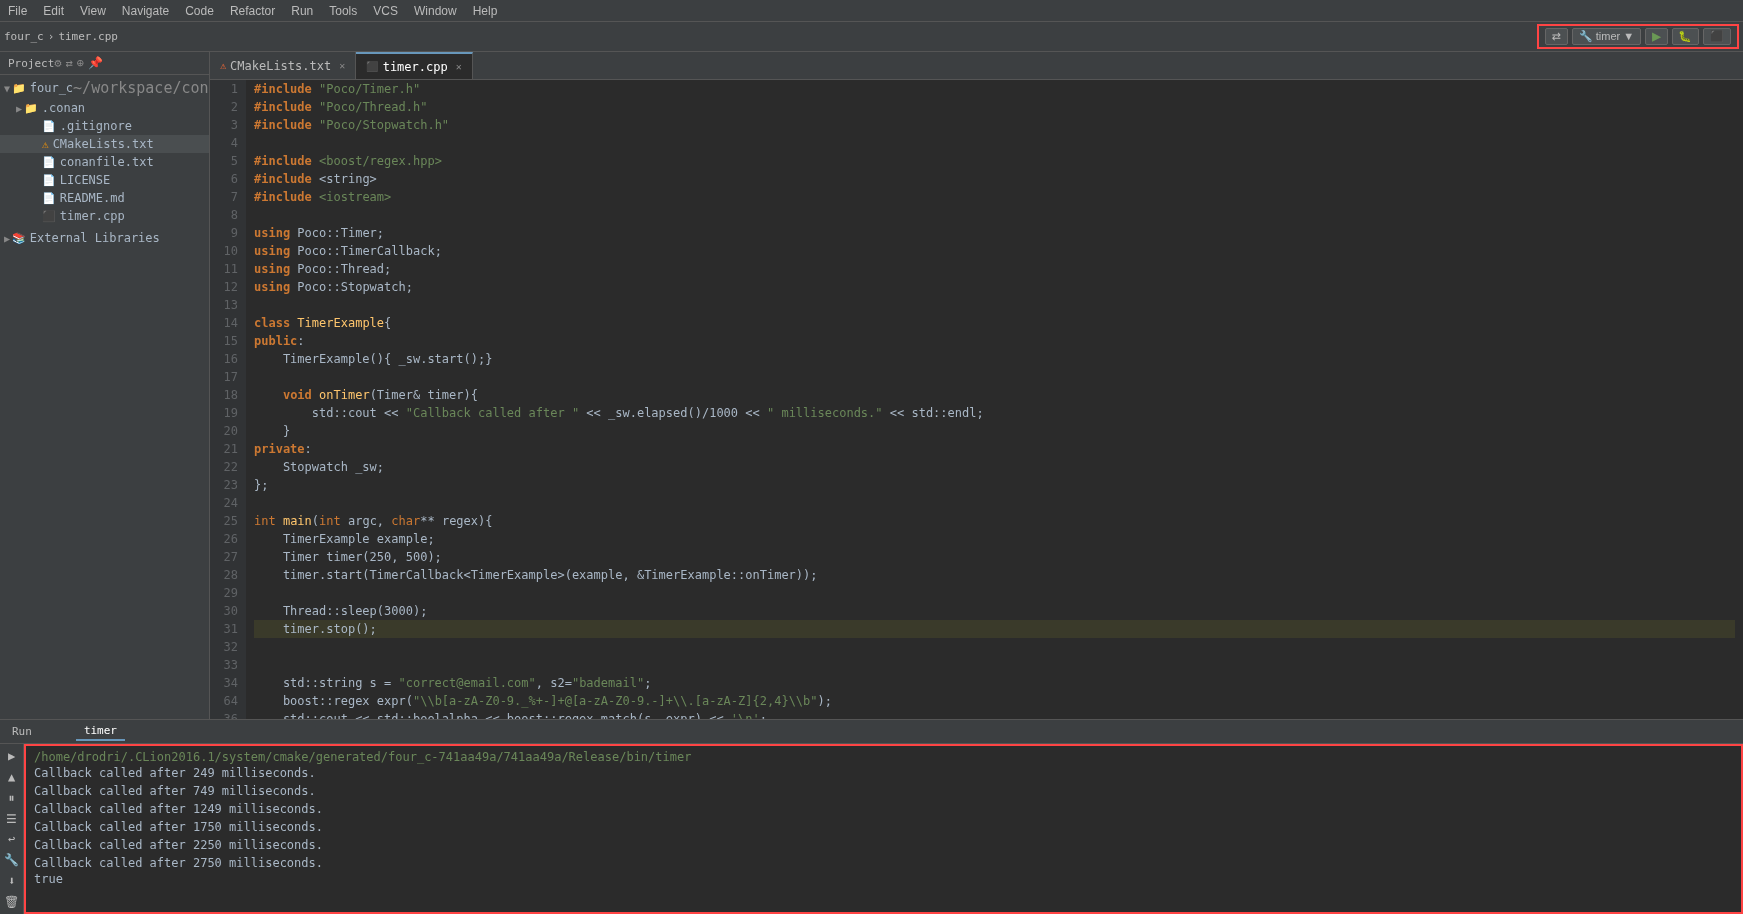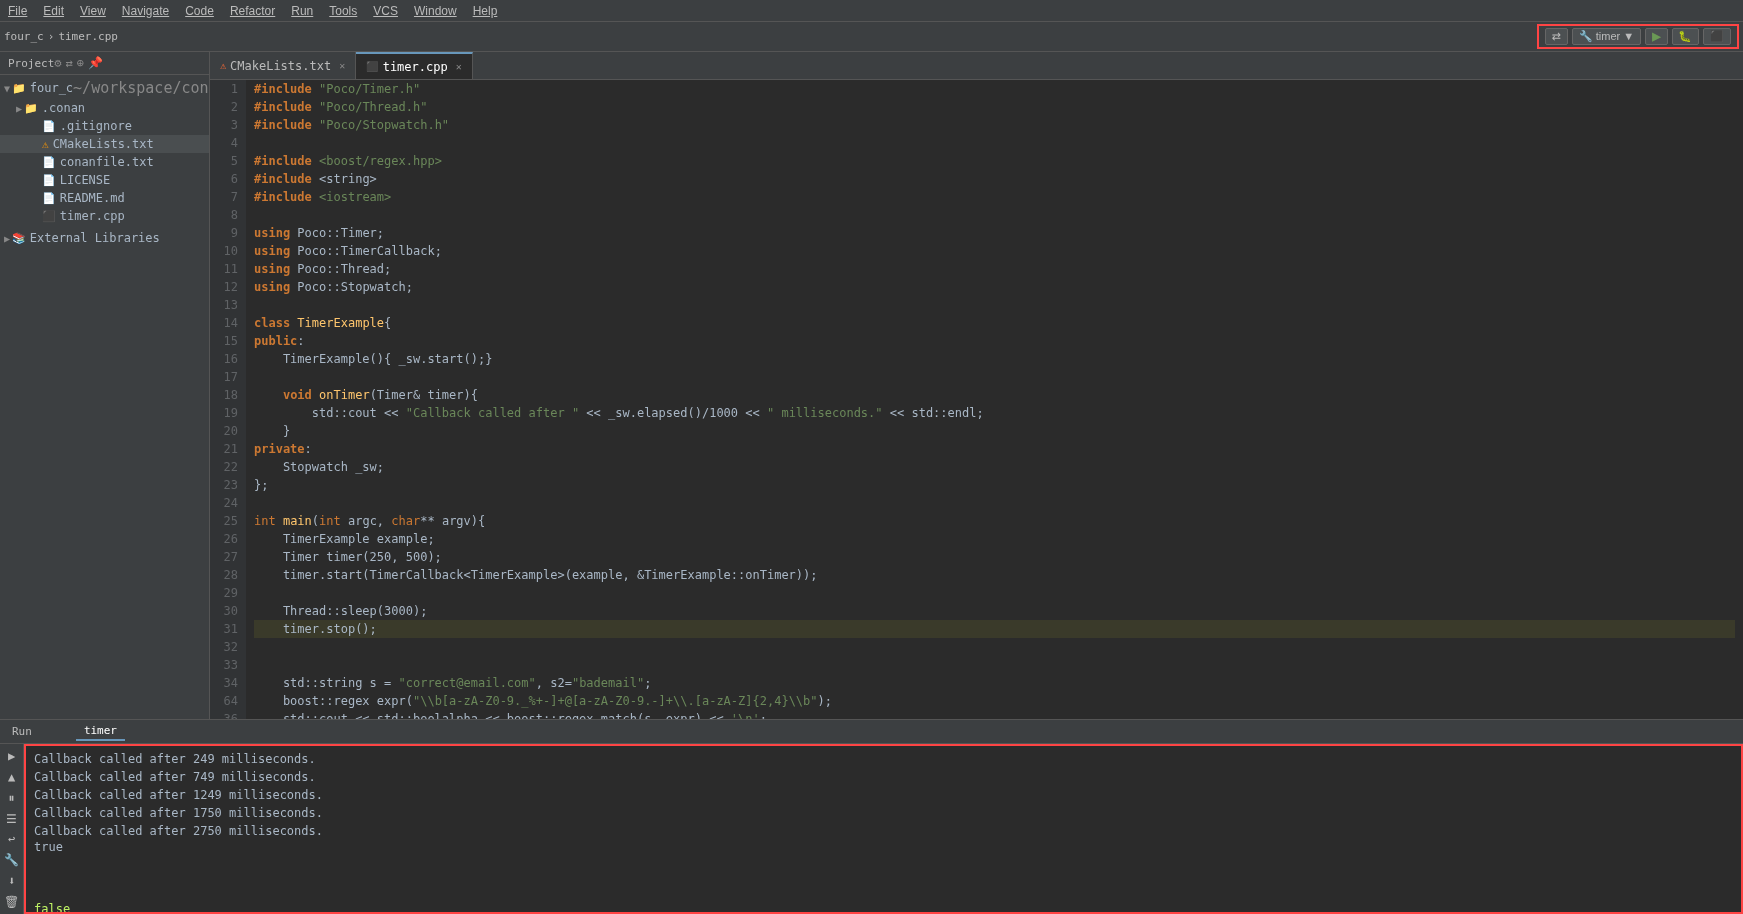--- a/index.html
+++ b/index.html
@@ -1,20 +1,20 @@
 <!DOCTYPE html>
 <html><head>
   <meta charset="utf-8">
   <style>
     * { margin: 0; padding: 0; box-sizing: border-box; }
     body { font-family: 'Consolas', 'Monaco', monospace; font-size: 12px; background: #2b2b2b; color: #a9b7c6; display: flex; flex-direction: column; height: 914px; overflow: hidden; }
 
     
     .menubar { background: #3c3f41; color: #bbbbbb; display: flex; align-items: center; height: 22px; font-size: 12px; font-family: sans-serif; border-bottom: 1px solid #555; }
-    .menubar-item { padding: 2px 8px; cursor: pointer; text-decoration: underline; }
+    .menubar-item { padding: 2px 8px; cursor: pointer; }
 
     
     .toolbar { background: #3c3f41; display: flex; align-items: center; height: 30px; border-bottom: 1px solid #555; padding: 0 4px; }
     .toolbar-breadcrumb { color: #bbbbbb; font-size: 11px; display: flex; align-items: center; gap: 4px; }
     .toolbar-spacer { flex: 1; }
     .toolbar-right { display: flex; align-items: center; gap: 4px; border: 2px solid #ff4444; padding: 2px 6px; background: #3c3f41; }
     .toolbar-btn { background: #4c5052; border: 1px solid #666; color: #bbbbbb; font-size: 11px; padding: 1px 6px; cursor: pointer; border-radius: 2px; display: flex; align-items: center; gap: 2px; }
     .toolbar-btn.run-btn { color: #6a9955; font-weight: bold; }
     .toolbar-btn.debug-btn { color: #4a9eff; }
 
@@ -254,21 +254,21 @@
 <span class="kw">public</span><span class="normal">:</span>
 <span class="normal">    TimerExample(){ _sw.start();}</span>
 
 <span class="normal">    </span><span class="kw">void</span> <span class="func-name">onTimer</span><span class="normal">(Timer&amp; timer){</span>
 <span class="normal">        std::cout &lt;&lt; </span><span class="str">"Callback called after "</span><span class="normal"> &lt;&lt; _sw.elapsed()/1000 &lt;&lt; </span><span class="str">" milliseconds."</span><span class="normal"> &lt;&lt; std::endl;</span>
 <span class="normal">    }</span>
 <span class="kw">private</span><span class="normal">:</span>
 <span class="normal">    Stopwatch _sw;</span>
 <span class="normal">};</span>
 
-<span class="kw-type">int</span> <span class="func-name">main</span><span class="normal">(</span><span class="kw-type">int</span><span class="normal"> argc, </span><span class="kw-type">char</span><span class="normal">** argv){</span>
+<span class="kw-type">int</span> <span class="func-name">main</span><span class="normal">(</span><span class="kw-type">int</span><span class="normal"> argc, </span><span class="kw-type">char</span><span class="normal">** regex){</span>
 <span class="normal">    TimerExample example;</span>
 <span class="normal">    Timer timer(250, 500);</span>
 <span class="normal">    timer.start(TimerCallback&lt;TimerExample&gt;(example, &amp;TimerExample::onTimer));</span>
 
 <span class="normal">    Thread::sleep(3000);</span>
 <span class="highlighted-line">    timer.stop();</span>
 
 <span class="normal">    std::string s = </span><span class="str">"correct@email.com"</span><span class="normal">, s2=</span><span class="str">"bademail"</span><span class="normal">;</span>
 <span class="normal">    boost::regex expr(</span><span class="str">"\\b[a-zA-Z0-9._%+-]+@[a-zA-Z0-9.-]+\\.[a-zA-Z]{2,4}\\b"</span><span class="normal">);</span>
 <span class="normal">    std::cout &lt;&lt; std::boolalpha &lt;&lt; boost::regex_match(s, expr) &lt;&lt; </span><span class="str">'\n'</span><span class="normal">;</span>
@@ -290,23 +290,25 @@
       <div class="bottom-btn">▶</div>
       <div class="bottom-btn">▲</div>
       <div class="bottom-btn">⏸</div>
       <div class="bottom-btn">☰</div>
       <div class="bottom-btn">↩</div>
       <div class="bottom-btn">🔧</div>
       <div class="bottom-btn">⬇</div>
       <div class="bottom-btn">🗑</div>
     </div>
     <div class="bottom-output">
+      <div class="output-path">/home/drodri/.CLion2016.1/system/cmake/generated/four_c-741aa49a/741aa49a/Release/bin/timer</div>
       <div class="output-line">Callback called after 249 milliseconds.</div>
       <div class="output-line">Callback called after 749 milliseconds.</div>
       <div class="output-line">Callback called after 1249 milliseconds.</div>
       <div class="output-line">Callback called after 1750 milliseconds.</div>
+      <div class="output-line">Callback called after 2250 milliseconds.</div>
       <div class="output-line">Callback called after 2750 milliseconds.</div>
       <div class="output-bool-true">true</div>
       <div class="output-bool-false">false</div>
       <div class="output-finish">Process finished with exit code 0</div>
     </div>
   </div>
 </div>
 
 </body></html>

